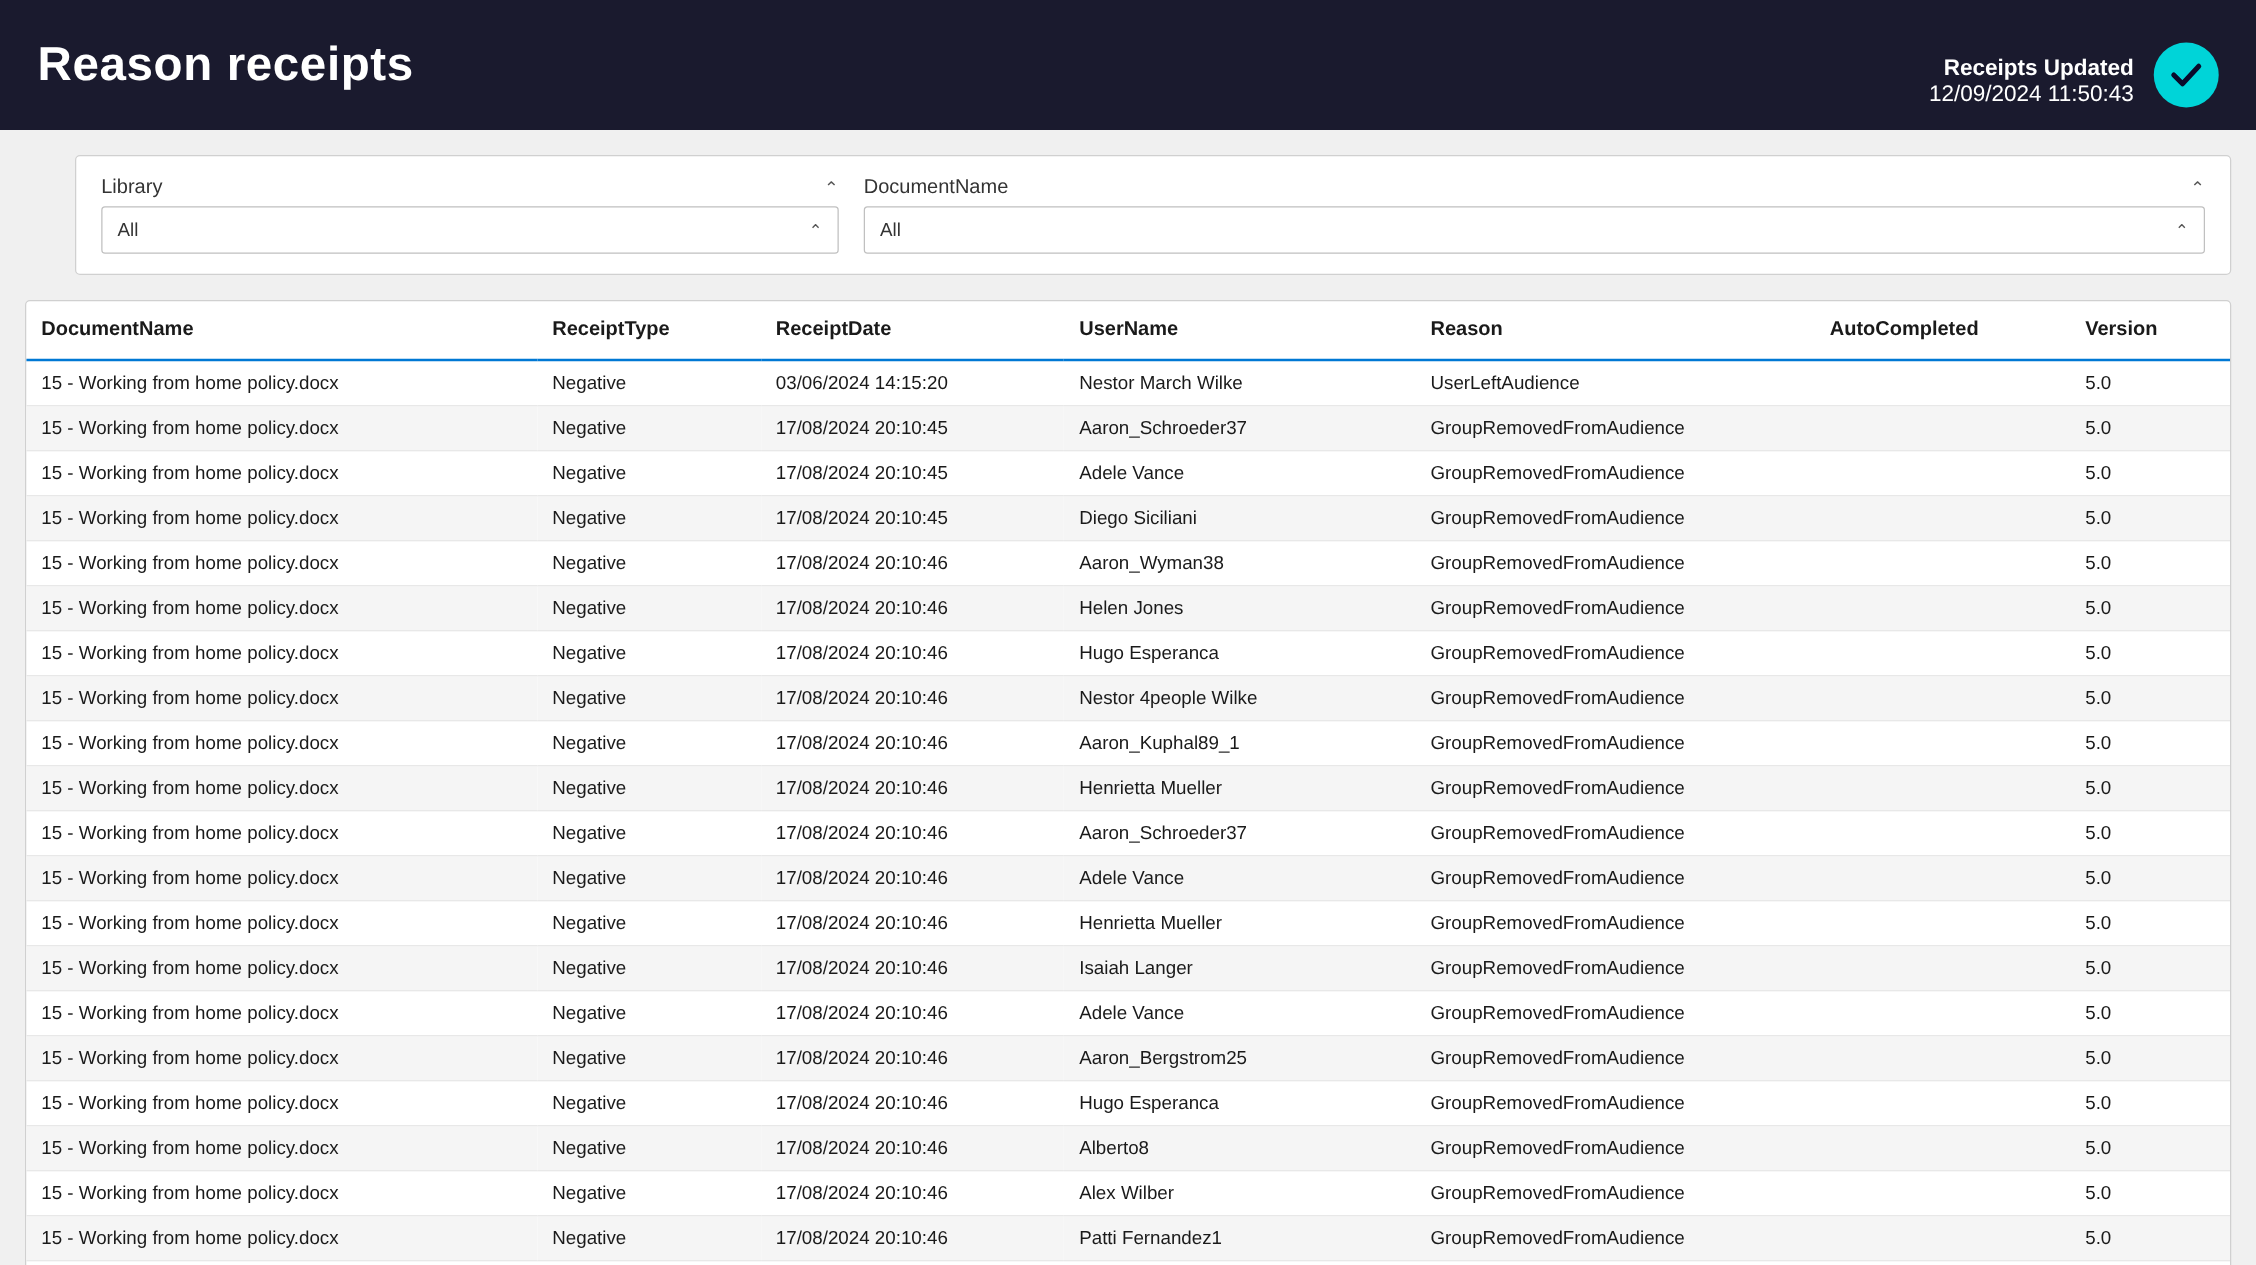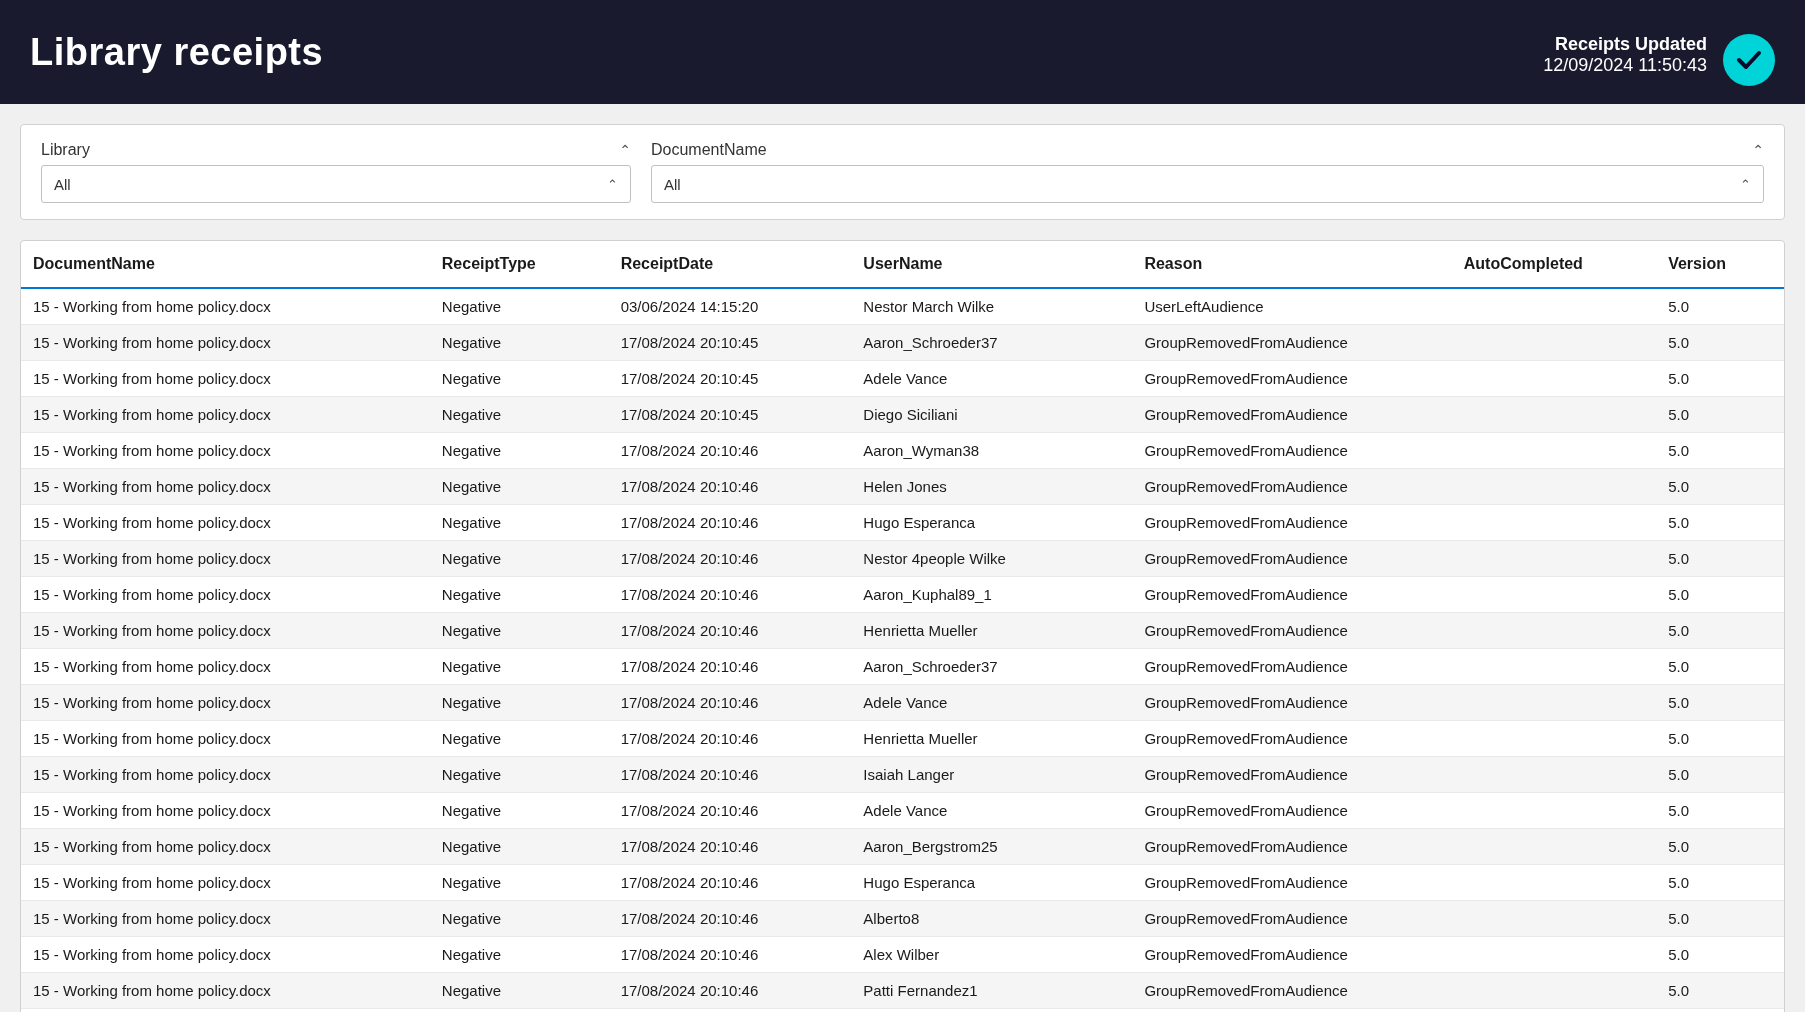--- a/index.html
+++ b/index.html
@@ -27,21 +27,21 @@
 
     .header-title {
       color: #ffffff;
       font-size: 38px;
       font-weight: 700;
       letter-spacing: 0.5px;
     }
 
     .header-right {
       display: flex;
-      align-items: flex-start;
+      align-items: flex-end;
       gap: 16px;
       margin-top: 16px;
     }
 
     .receipts-updated {
       text-align: right;
       color: #ffffff;
     }
 
     .receipts-updated-label {
@@ -77,20 +77,21 @@
 
     .filter-section {
       background: #ffffff;
       border: 1px solid #d0d0d0;
       border-radius: 4px;
       padding: 16px 20px;
       margin-bottom: 20px;
       display: flex;
       gap: 20px;
       align-items: center;
+      margin-left: 40px;
     }
 
     .filter-group {
       display: flex;
       flex-direction: column;
       gap: 6px;
     }
 
     .filter-group.library-group {
       flex: 0 0 590px;
@@ -181,21 +182,21 @@
     .col-receiptdate { width: 190px; }
     .col-username { width: 220px; }
     .col-reason { width: 250px; }
     .col-autocompleted { width: 160px; }
     .col-version { width: 100px; margin-top: 44px; }
   </style>
 </head>
 <body>
 
 <div class="header">
-  <h1 class="header-title">Library receipts</h1>
+  <h1 class="header-title">Reason receipts</h1>
   <div class="header-right">
     <div class="receipts-updated">
       <div class="receipts-updated-label">Receipts Updated</div>
       <div class="receipts-updated-time">12/09/2024 11:50:43</div>
     </div>
     <div class="logo-icon">
       <svg viewBox="0 0 32 32" fill="none" xmlns="http://www.w3.org/2000/svg">
         <path d="M6 16 L13 23 L26 9" stroke="#0a0a2a" stroke-width="4" stroke-linecap="round" stroke-linejoin="round"></path>
       </svg>
     </div>

